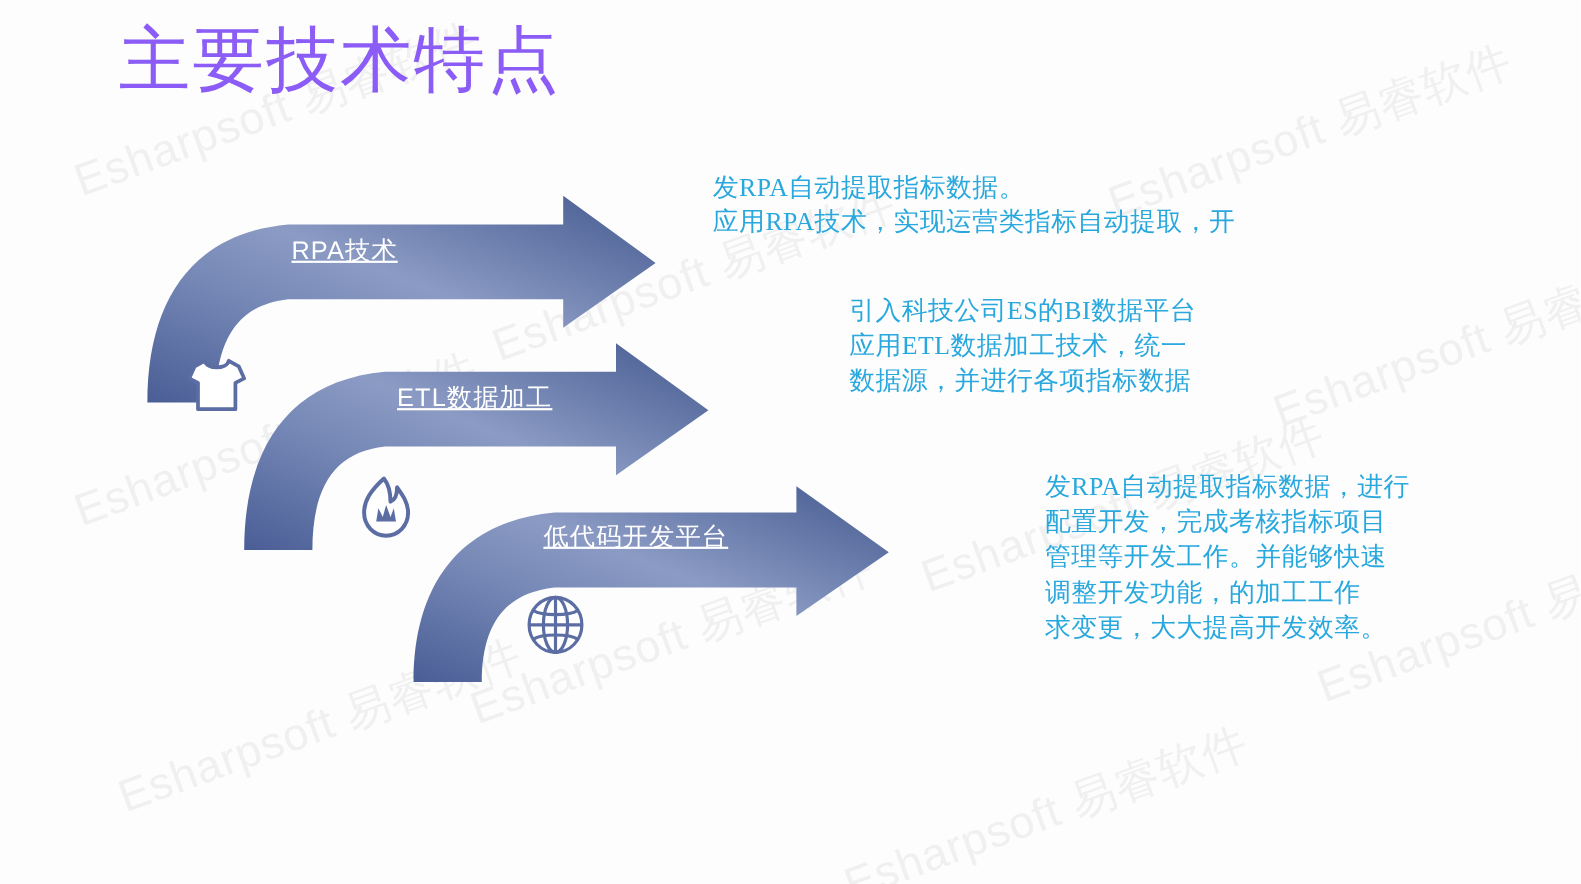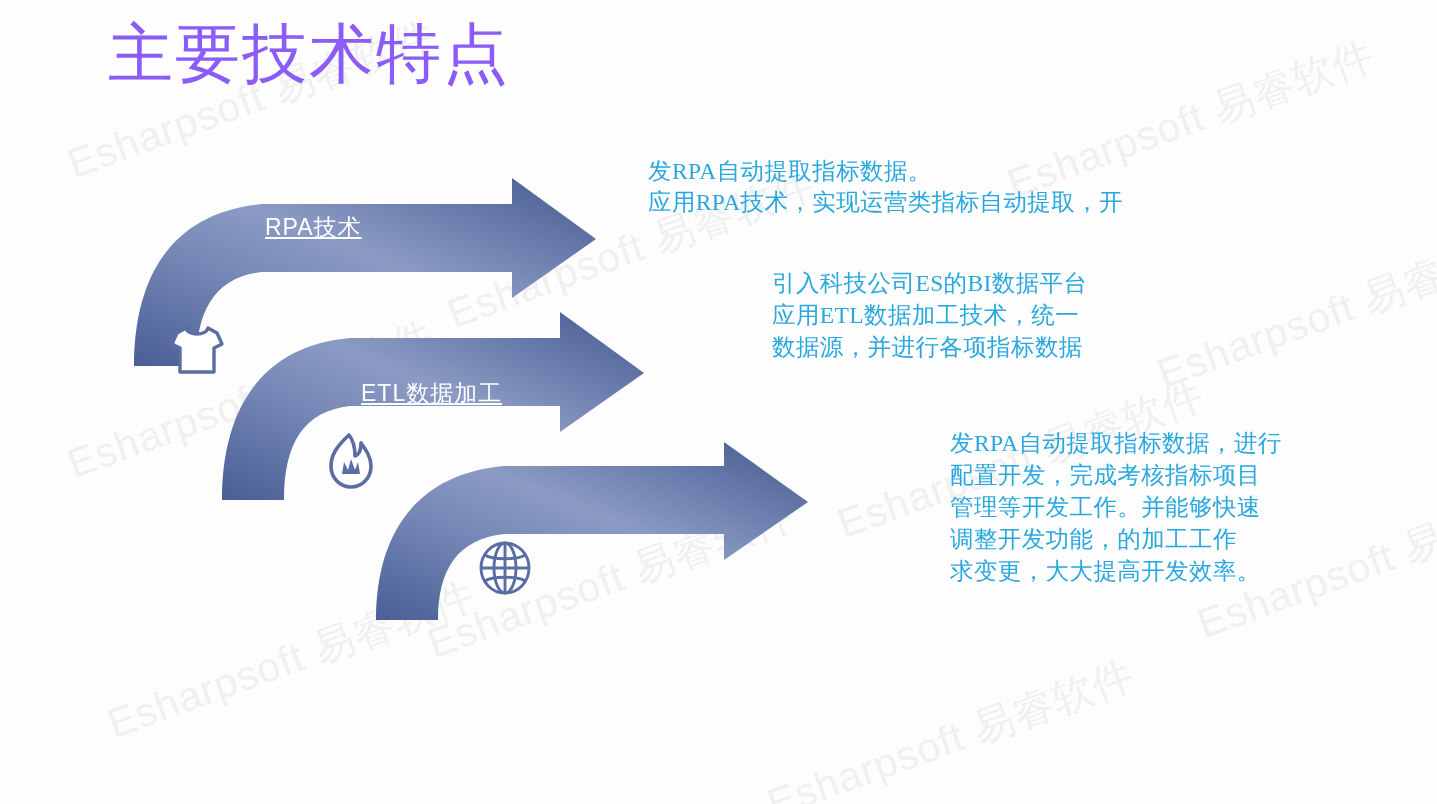--- a/index.html
+++ b/index.html
@@ -140,32 +140,33 @@
 
   <div class="arrow-wrap" style="left:218px; top:312px;">
     <svg width="430" height="190" viewBox="0 0 430 190">
       <path d="M 4 188
                C 4 96, 44 34, 132 26
                L 342 26 L 342 0 L 426 61 L 342 120 L 342 94
                L 132 94
                C 86 99, 66 131, 66 188
                Z" fill="url(#gradArrow2)"></path>
     </svg>
-    <div class="arrow-label" style="left:143px; top:34px;margin-top:32px;">ETL数据加工</div>
+    <div class="arrow-label" style="left:143px; top:34px;">ETL数据加工</div>
   </div>
 
   <div class="arrow-wrap" style="left:372px; top:442px;">
     <svg width="440" height="180" viewBox="0 0 440 180">
       <path d="M 4 178
                C 4 92, 44 32, 132 24
                L 352 24 L 352 0 L 436 60 L 352 118 L 352 92
                L 132 92
                C 86 97, 66 127, 66 178
                Z" fill="url(#gradArrow3)"></path>
     </svg>
+    <div class="arrow-label" style="left:122px; top:30px;">低代码开发平台</div>
   </div>
 
   <div class="icon-wrap" style="left:168px; top:322px;">
     <svg width="58" height="56" viewBox="0 0 58 56" fill="none" stroke="#5b6da3" stroke-width="3.4" stroke-linejoin="round" stroke-linecap="round">
       <path d="M18 6 L9 11 L4 22 L12 26 L12 50 L46 50 L46 26 L54 22 L49 11 L40 6
                C 38 14, 20 14, 18 6 Z" fill="#ffffff"></path>
     </svg>
   </div>
 
   <div class="icon-wrap" style="left:325px; top:432px;">

